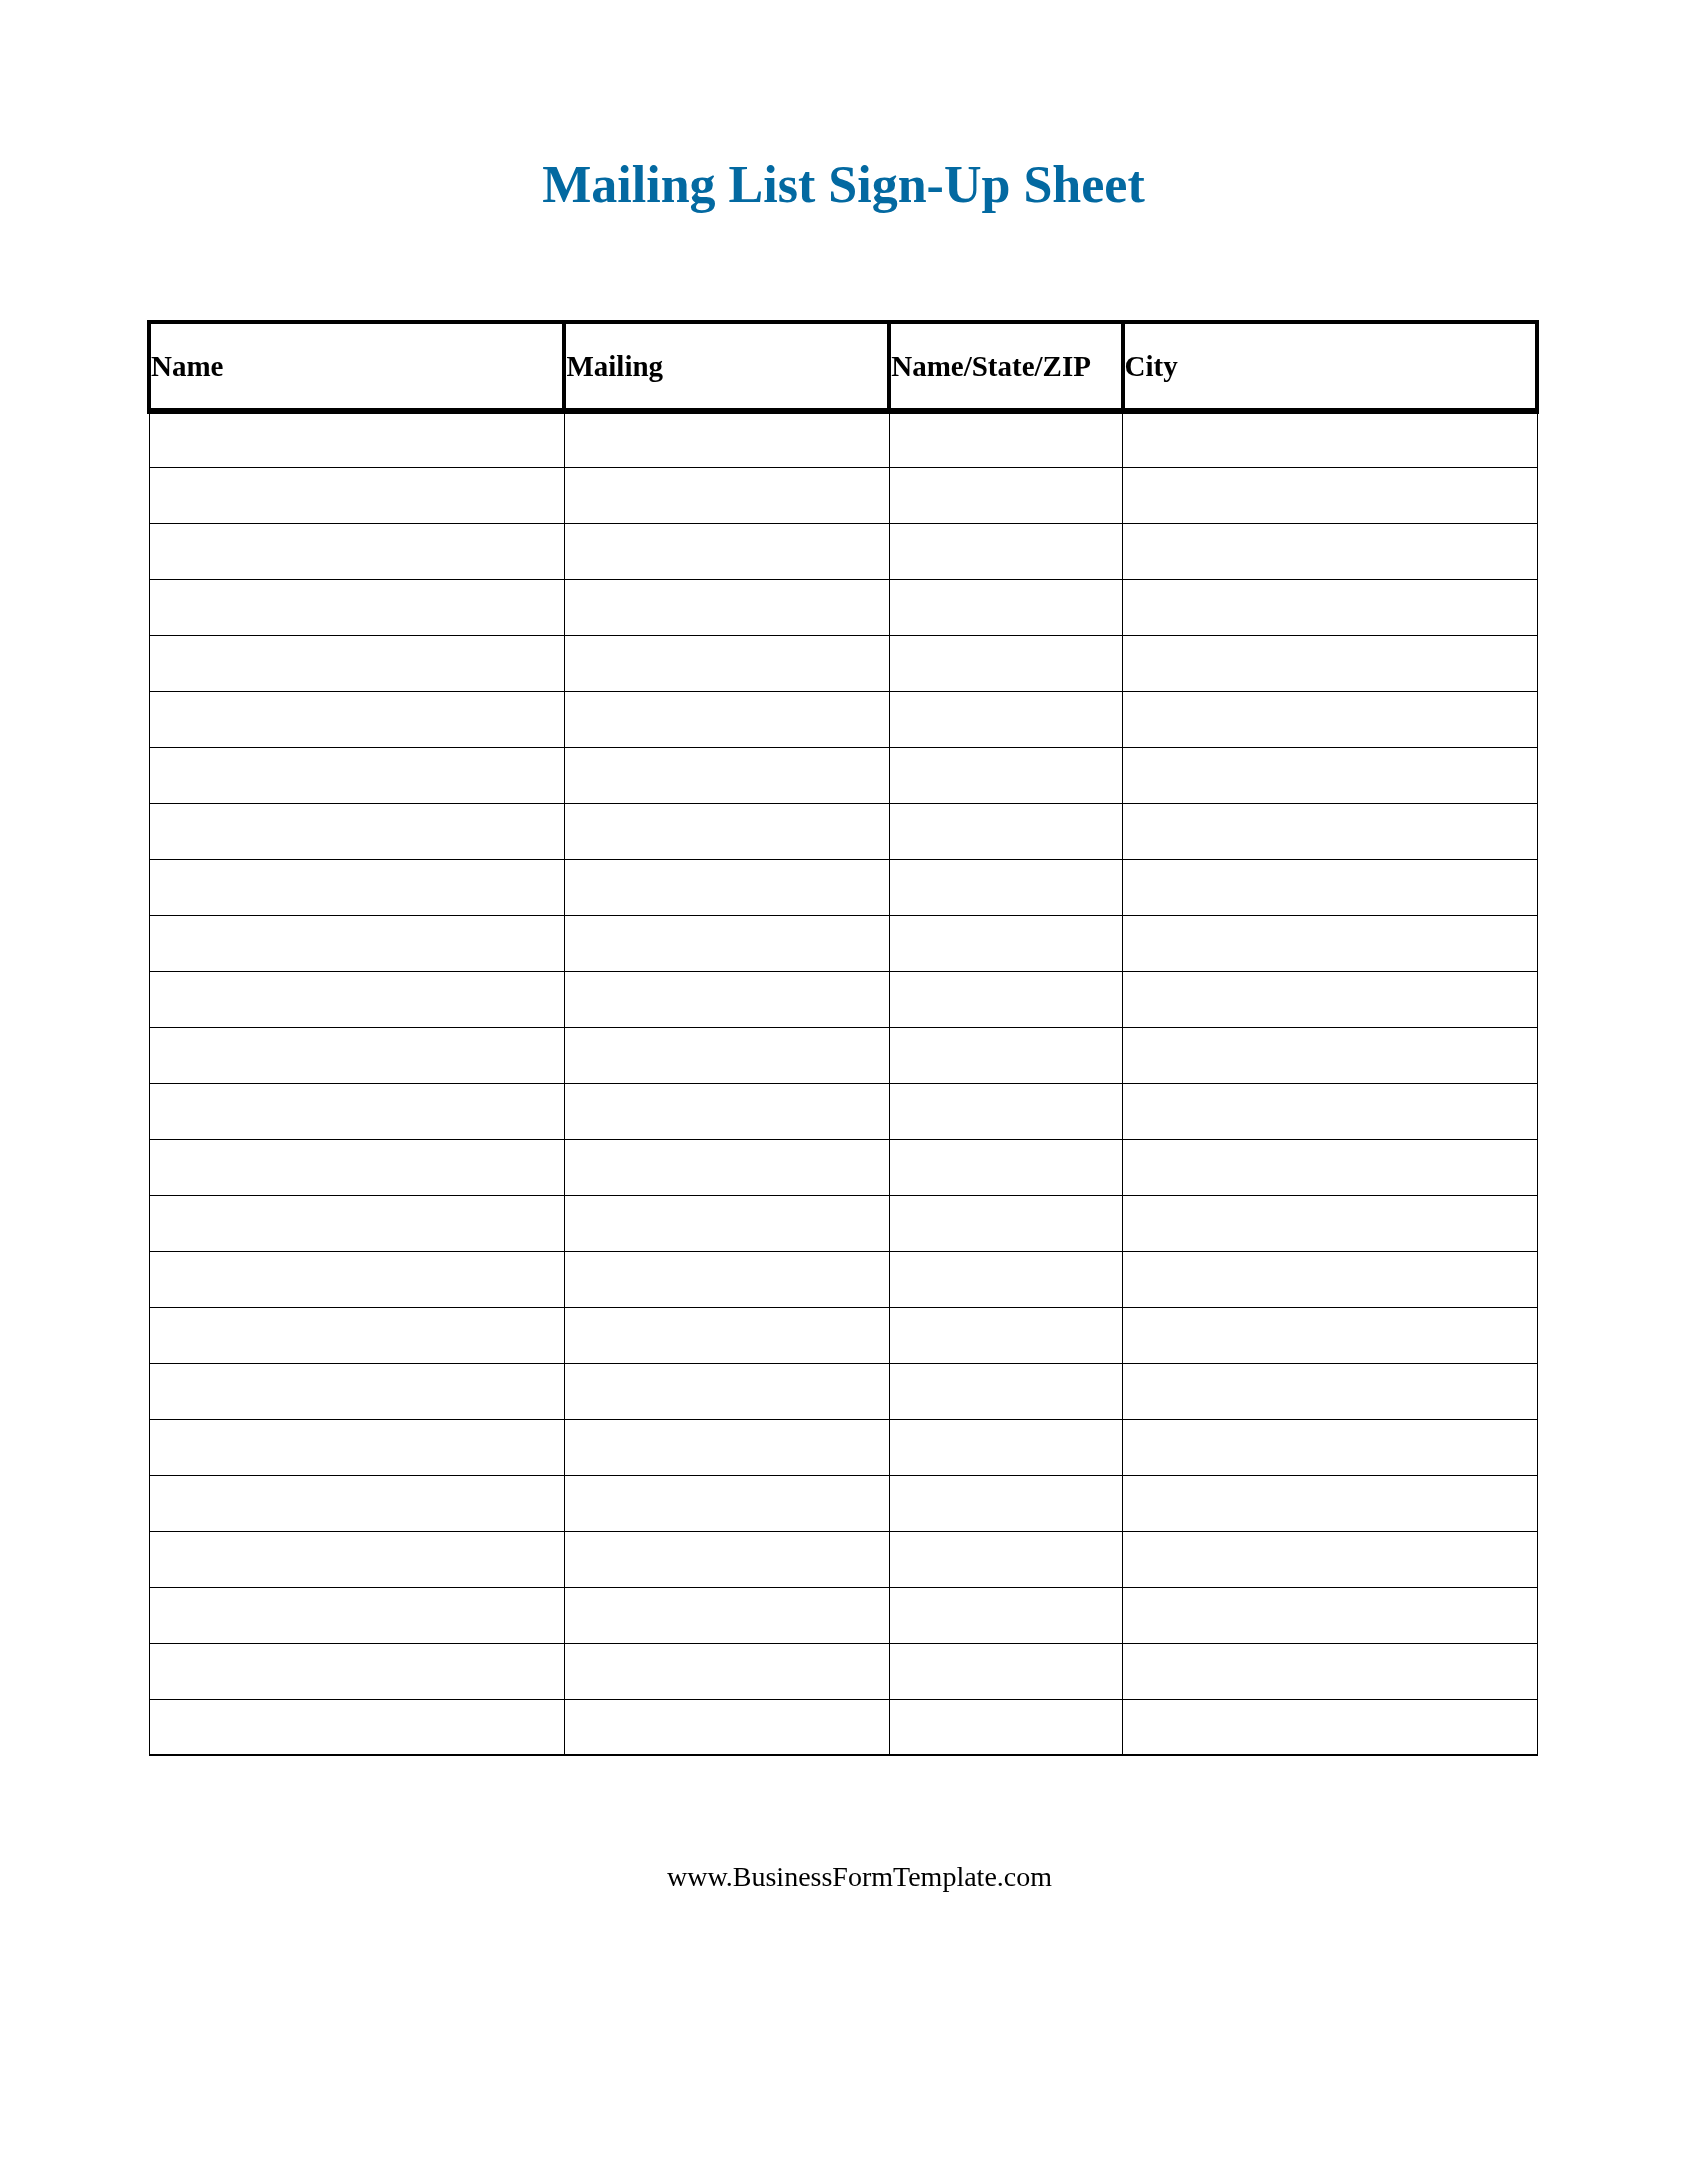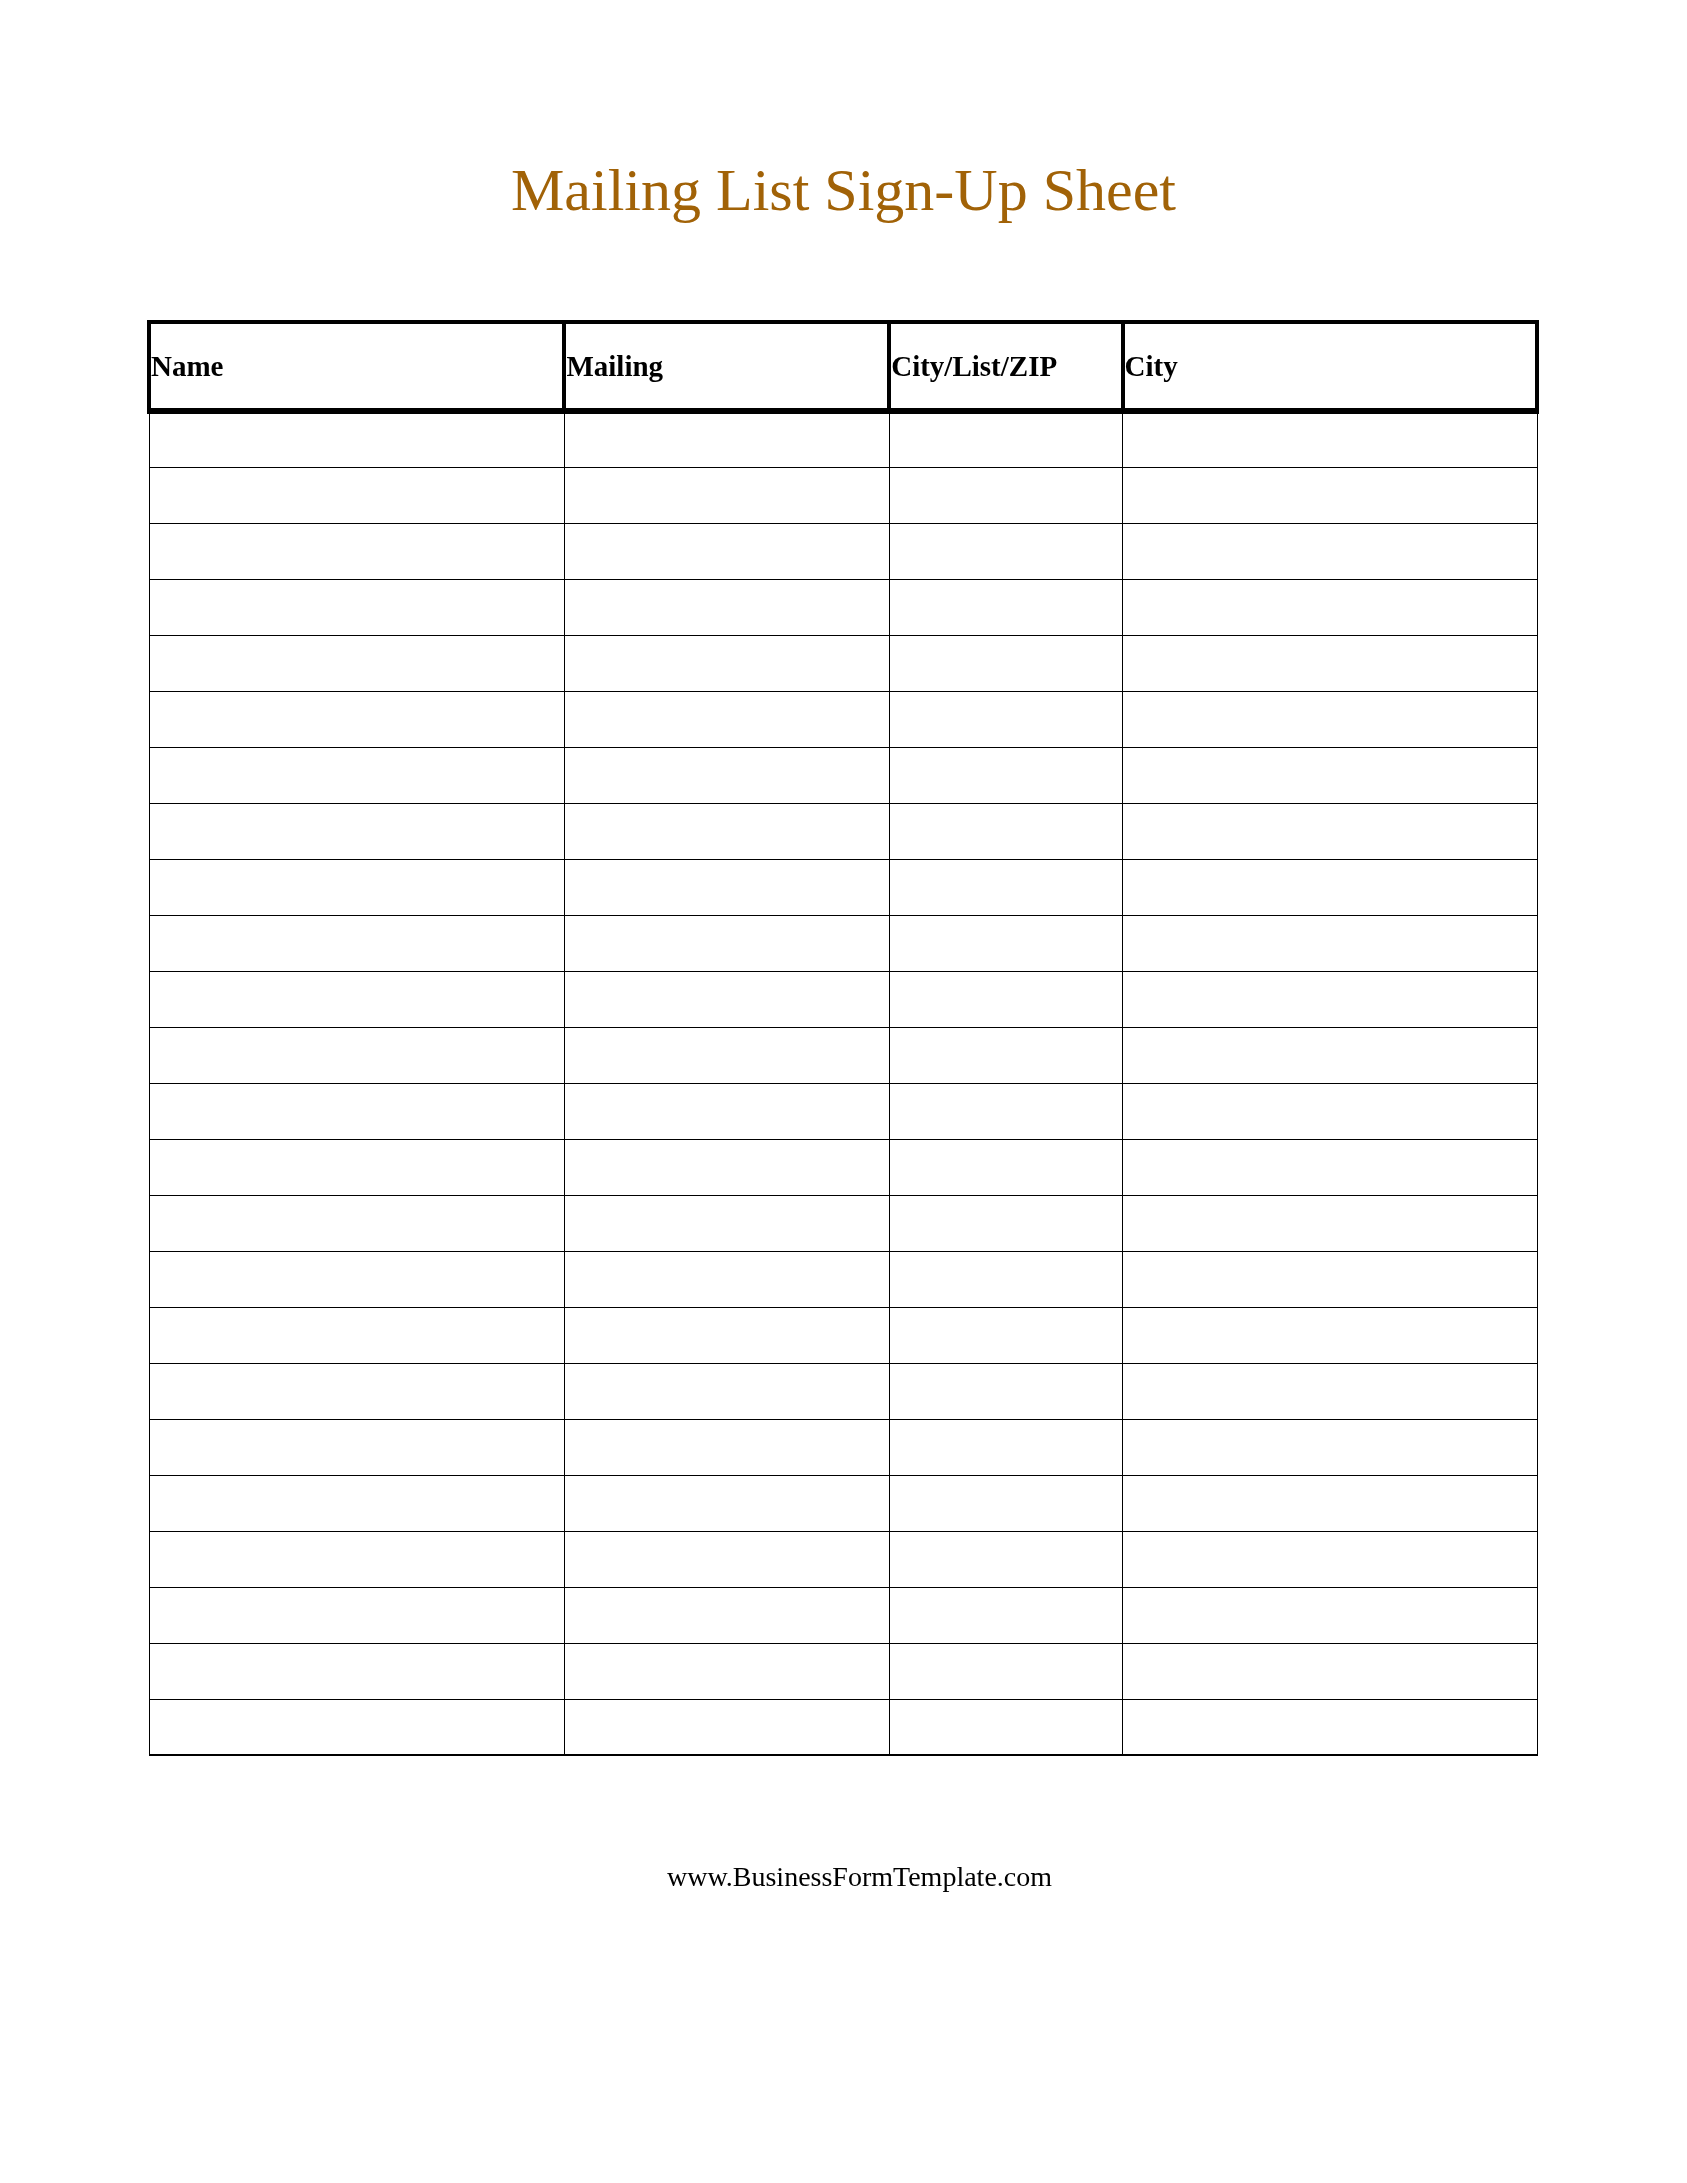--- a/index.html
+++ b/index.html
@@ -12,24 +12,24 @@
     font-family: "Liberation Serif", "DejaVu Serif", serif;
     color: #000000;
     overflow: hidden;
   }
   .doc-title {
     position: absolute;
     top: 154px;
     left: 0;
     width: 100%;
     text-align: center;
-    font-size: 60px;
-    font-weight: normal;
+    font-size: 52px;
+    font-weight: bold;
     line-height: 1.2;
-    color: #a16207;
+    color: #0369a1;
   }
   .signup-table-wrap {
     position: absolute;
     top: 320px;
     left: 147px;
     width: 1392px;
   }
   table.signup-table {
     width: 100%;
     table-layout: fixed;
@@ -82,21 +82,21 @@
       <colgroup>
         <col class="col-name">
         <col class="col-address">
         <col class="col-citystatezip">
         <col class="col-email">
       </colgroup>
       <thead>
         <tr>
           <th>Name</th>
           <th>Mailing</th>
-          <th>City/List/ZIP</th>
+          <th>Name/State/ZIP</th>
           <th>City</th>
         </tr>
       </thead>
       <tbody>
           <tr>
             <td></td>
             <td></td>
             <td></td>
             <td></td>
           </tr>

